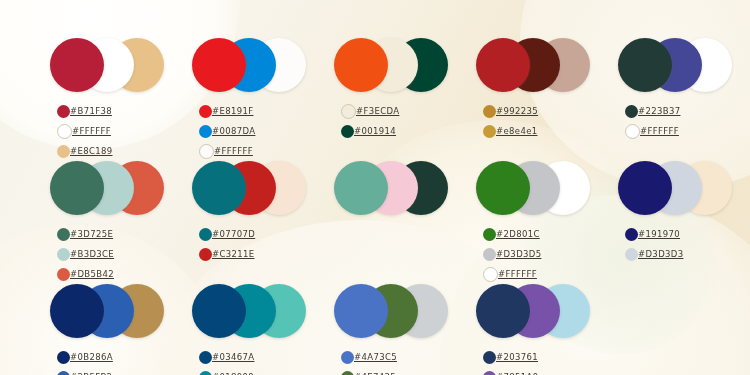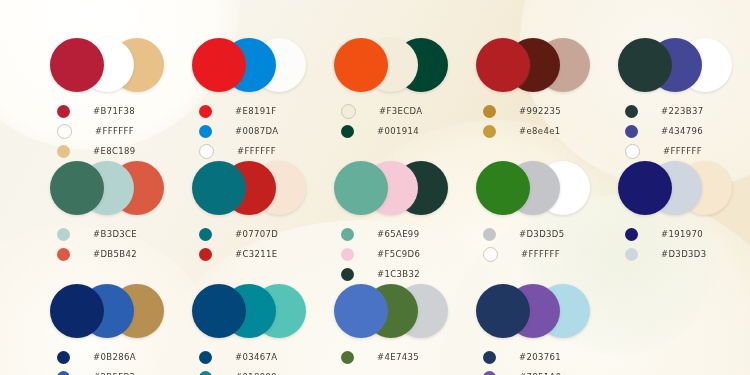--- a/index.html
+++ b/index.html
@@ -108,26 +108,27 @@
     height: 20px;
   }
   .dot {
     width: 13px;
     height: 13px;
     border-radius: 50%;
     flex: 0 0 13px;
     margin-left: 7px;
   }
   .hex {
-    margin-left: 23px;
+    margin-left: 0;
     font-size: 8.5px;
     letter-spacing: 0.35px;
     color: #3f3a33;
     font-family: "DejaVu Sans", "Liberation Sans", sans-serif;
     white-space: nowrap;
+    text-decoration: underline;
   }
 </style>
 </head>
 <body>
 
 <div id="canvas">
   <div class="blob blob-tl"></div>
   <div class="blob blob-tr"></div>
   <div class="blob blob-mid"></div>
   <div class="blob blob-bl"></div>
@@ -217,37 +218,37 @@
           <div class="c c1" style="background: rgb(34, 59, 55);"></div>
           <div class="c c2" style="background: rgb(67, 71, 150);"></div>
           <div class="c c3" style="background: rgb(255, 255, 255);"></div>
         </div>
         <div class="swatches">
           <div class="swatch-row">
             <span class="dot" style="background: rgb(34, 59, 55);"></span>
             <span class="hex">#223B37</span>
           </div>
           <div class="swatch-row">
-            <span class="dot" style="background: rgb(67, 71, 150);"></span>
-            <span class="hex">#434796</span>
-          </div>
-          <div class="swatch-row">
             <span class="dot" style="background: rgb(255, 255, 255); border: 1px solid rgb(207, 199, 182);"></span>
             <span class="hex">#FFFFFF</span>
           </div>
         </div>
       </div>
       <div class="palette">
         <div class="circles">
           <div class="c c1" style="background: rgb(61, 114, 94);"></div>
           <div class="c c2" style="background: rgb(179, 211, 206);"></div>
           <div class="c c3" style="background: rgb(219, 91, 66);"></div>
         </div>
         <div class="swatches">
           <div class="swatch-row">
+            <span class="dot" style="background: rgb(61, 114, 94);"></span>
+            <span class="hex">#3D725E</span>
+          </div>
+          <div class="swatch-row">
             <span class="dot" style="background: rgb(179, 211, 206);"></span>
             <span class="hex">#B3D3CE</span>
           </div>
           <div class="swatch-row">
             <span class="dot" style="background: rgb(219, 91, 66);"></span>
             <span class="hex">#DB5B42</span>
           </div>
         </div>
       </div>
       <div class="palette">
@@ -266,43 +267,33 @@
             <span class="hex">#C3211E</span>
           </div>
         </div>
       </div>
       <div class="palette">
         <div class="circles">
           <div class="c c1" style="background: rgb(101, 174, 153);"></div>
           <div class="c c2" style="background: rgb(245, 201, 214);"></div>
           <div class="c c3" style="background: rgb(28, 59, 50);"></div>
         </div>
-        <div class="swatches">
-          <div class="swatch-row">
-            <span class="dot" style="background: rgb(101, 174, 153);"></span>
-            <span class="hex">#65AE99</span>
-          </div>
-          <div class="swatch-row">
-            <span class="dot" style="background: rgb(245, 201, 214);"></span>
-            <span class="hex">#F5C9D6</span>
-          </div>
-          <div class="swatch-row">
-            <span class="dot" style="background: rgb(28, 59, 50);"></span>
-            <span class="hex">#1C3B32</span>
-          </div>
-        </div>
       </div>
       <div class="palette">
         <div class="circles">
           <div class="c c1" style="background: rgb(45, 128, 28);"></div>
           <div class="c c2" style="background: rgb(195, 197, 200);"></div>
           <div class="c c3" style="background: rgb(255, 255, 255);"></div>
         </div>
         <div class="swatches">
           <div class="swatch-row">
+            <span class="dot" style="background: rgb(45, 128, 28);"></span>
+            <span class="hex">#2D801C</span>
+          </div>
+          <div class="swatch-row">
             <span class="dot" style="background: rgb(195, 197, 200);"></span>
             <span class="hex">#D3D3D5</span>
           </div>
           <div class="swatch-row">
             <span class="dot" style="background: rgb(255, 255, 255); border: 1px solid rgb(207, 199, 182);"></span>
             <span class="hex">#FFFFFF</span>
           </div>
         </div>
       </div>
       <div class="palette">
@@ -357,20 +348,24 @@
         </div>
       </div>
       <div class="palette">
         <div class="circles">
           <div class="c c1" style="background: rgb(74, 115, 197);"></div>
           <div class="c c2" style="background: rgb(78, 116, 53);"></div>
           <div class="c c3" style="background: rgb(205, 209, 211);"></div>
         </div>
         <div class="swatches">
           <div class="swatch-row">
+            <span class="dot" style="background: rgb(74, 115, 197);"></span>
+            <span class="hex">#4A73C5</span>
+          </div>
+          <div class="swatch-row">
             <span class="dot" style="background: rgb(78, 116, 53);"></span>
             <span class="hex">#4E7435</span>
           </div>
         </div>
       </div>
       <div class="palette">
         <div class="circles">
           <div class="c c1" style="background: rgb(32, 55, 97);"></div>
           <div class="c c2" style="background: rgb(120, 81, 169);"></div>
           <div class="c c3" style="background: rgb(175, 219, 233);"></div>

